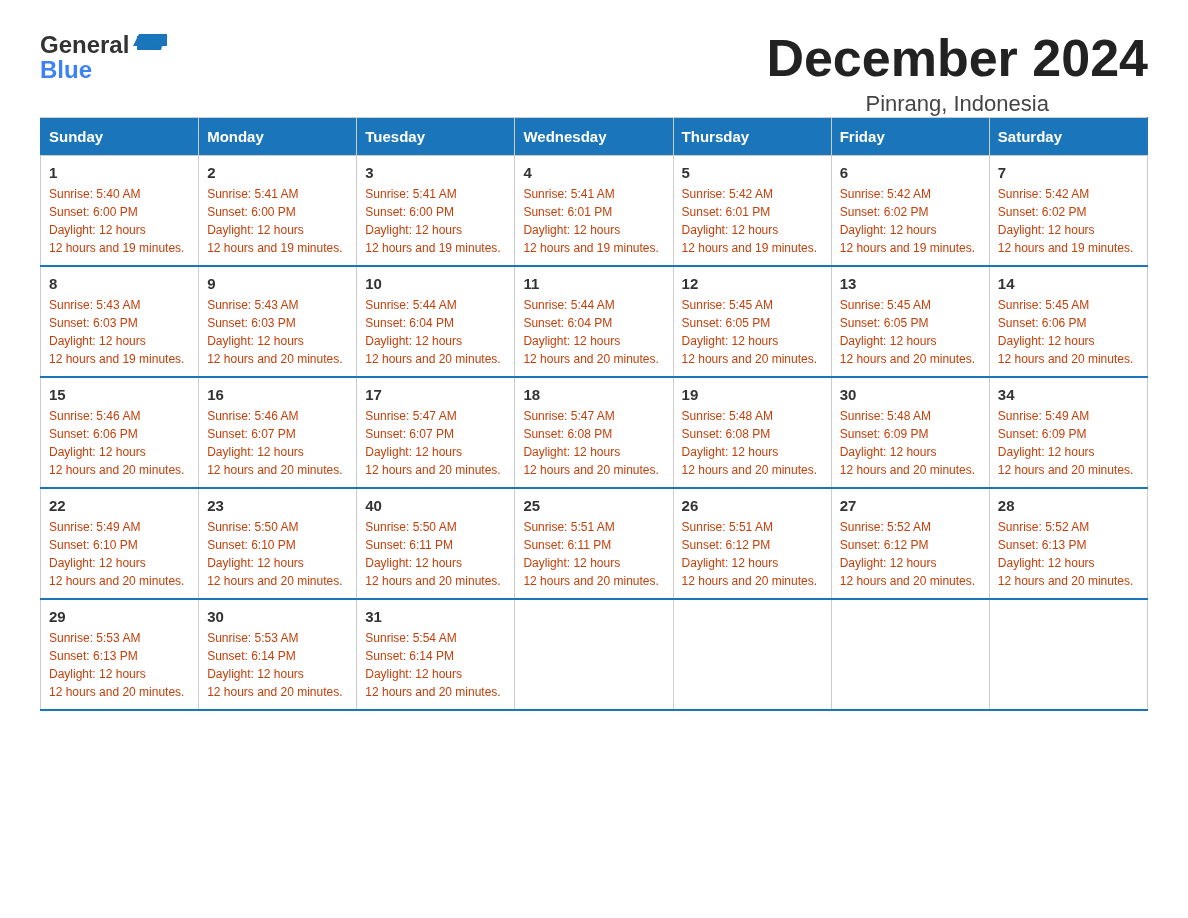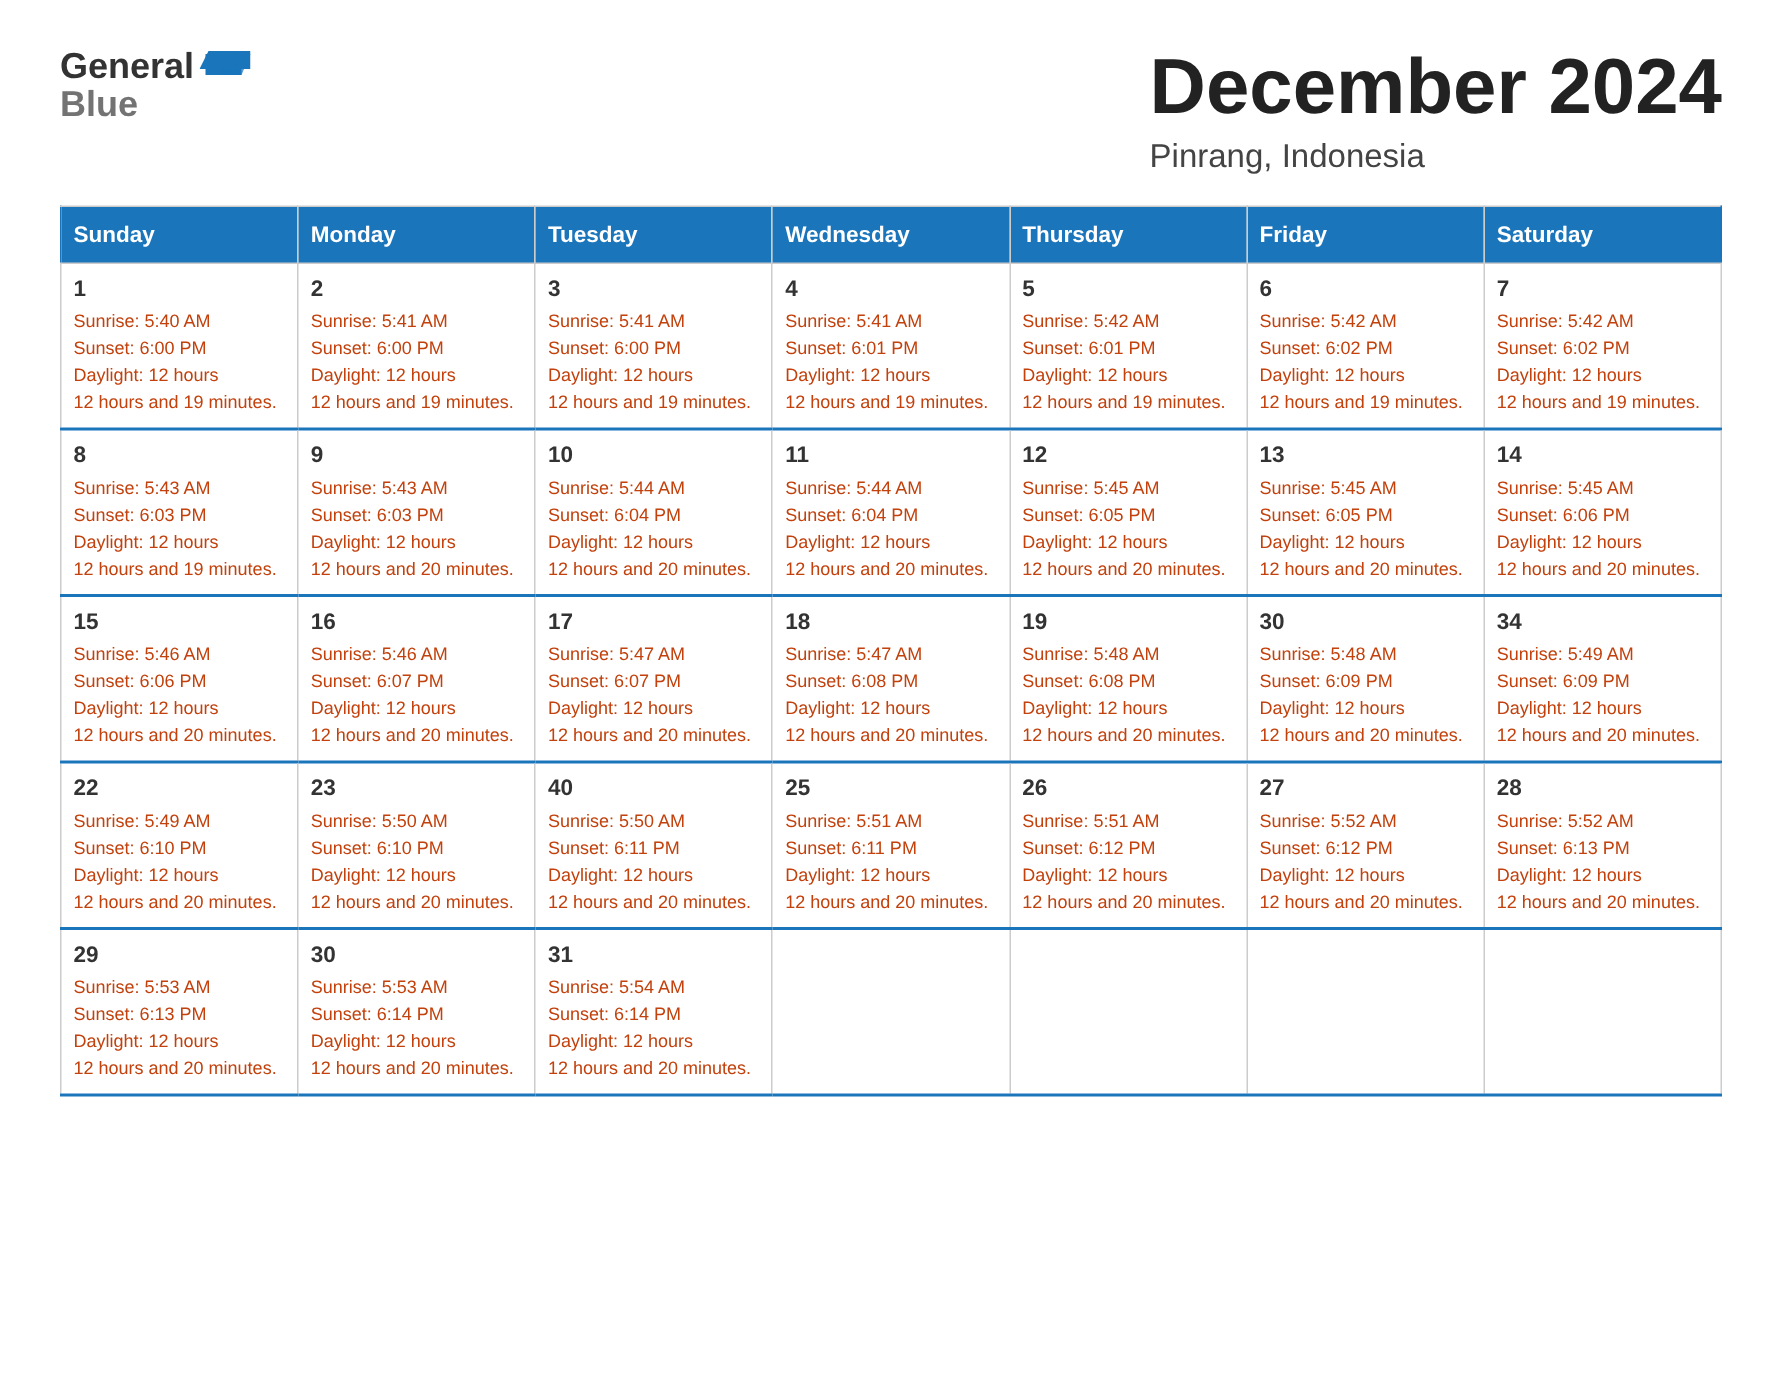--- a/index.html
+++ b/index.html
@@ -7,24 +7,23 @@
       font-family: Arial, sans-serif;
       background: #fff;
       padding: 30px 40px;
       width: 1188px;
       min-height: 918px;
     }
     .header-area {
       display: flex;
       justify-content: space-between;
       align-items: flex-start;
-      margin-bottom: 20px;
     }
     .title-area {
-      text-align: left;
+      text-align: center;
     }
     .calendar-title {
       font-size: 52px;
       font-weight: bold;
       color: #222;
       line-height: 1.1;
     }
     .calendar-subtitle {
       font-size: 22px;
       color: #444;
@@ -86,21 +85,21 @@
       font-weight: bold;
       color: #333;
     }
     .logo-flag {
       margin-left: 4px;
       margin-top: 2px;
     }
     .logo-bottom-blue {
       font-size: 24px;
       font-weight: bold;
-      color: #737373;
+      color: #3b82f6;
       margin-top: -4px;
     }
   </style>
 </head>
 <body>
 
 <div class="header-area">
   <div class="logo-wrapper">
     <div class="logo-top">
       <span class="logo-general">General</span>

